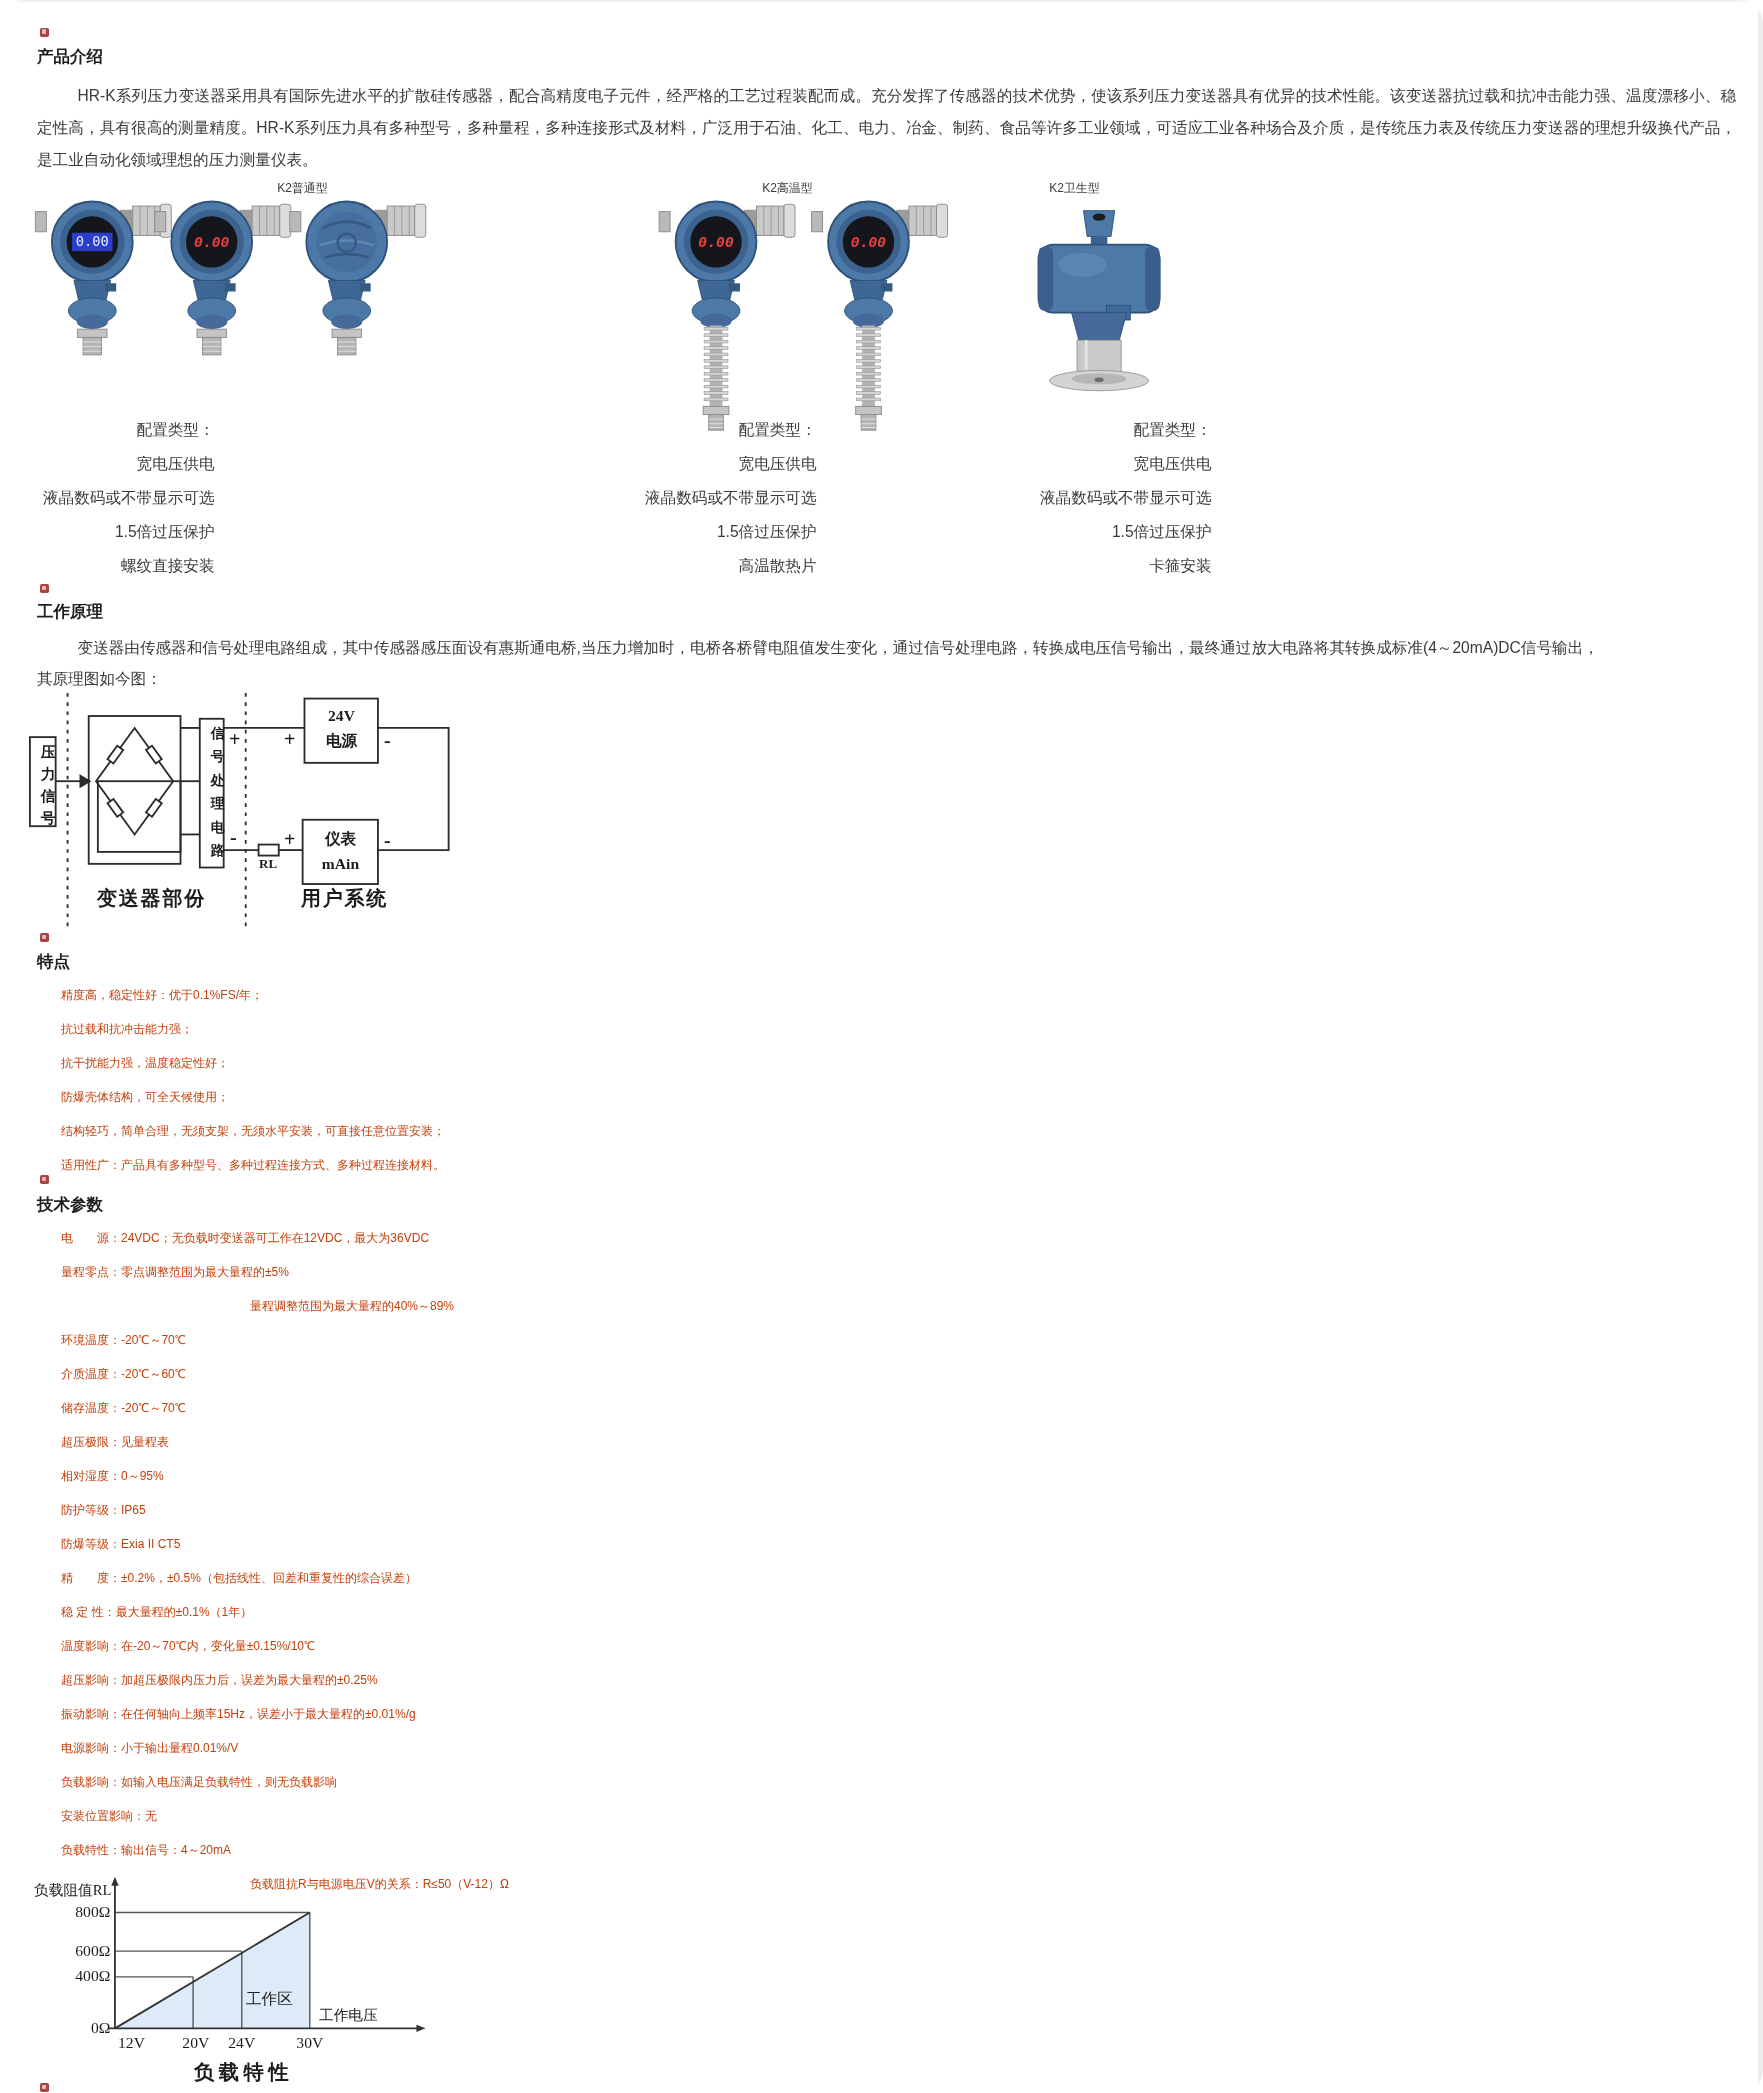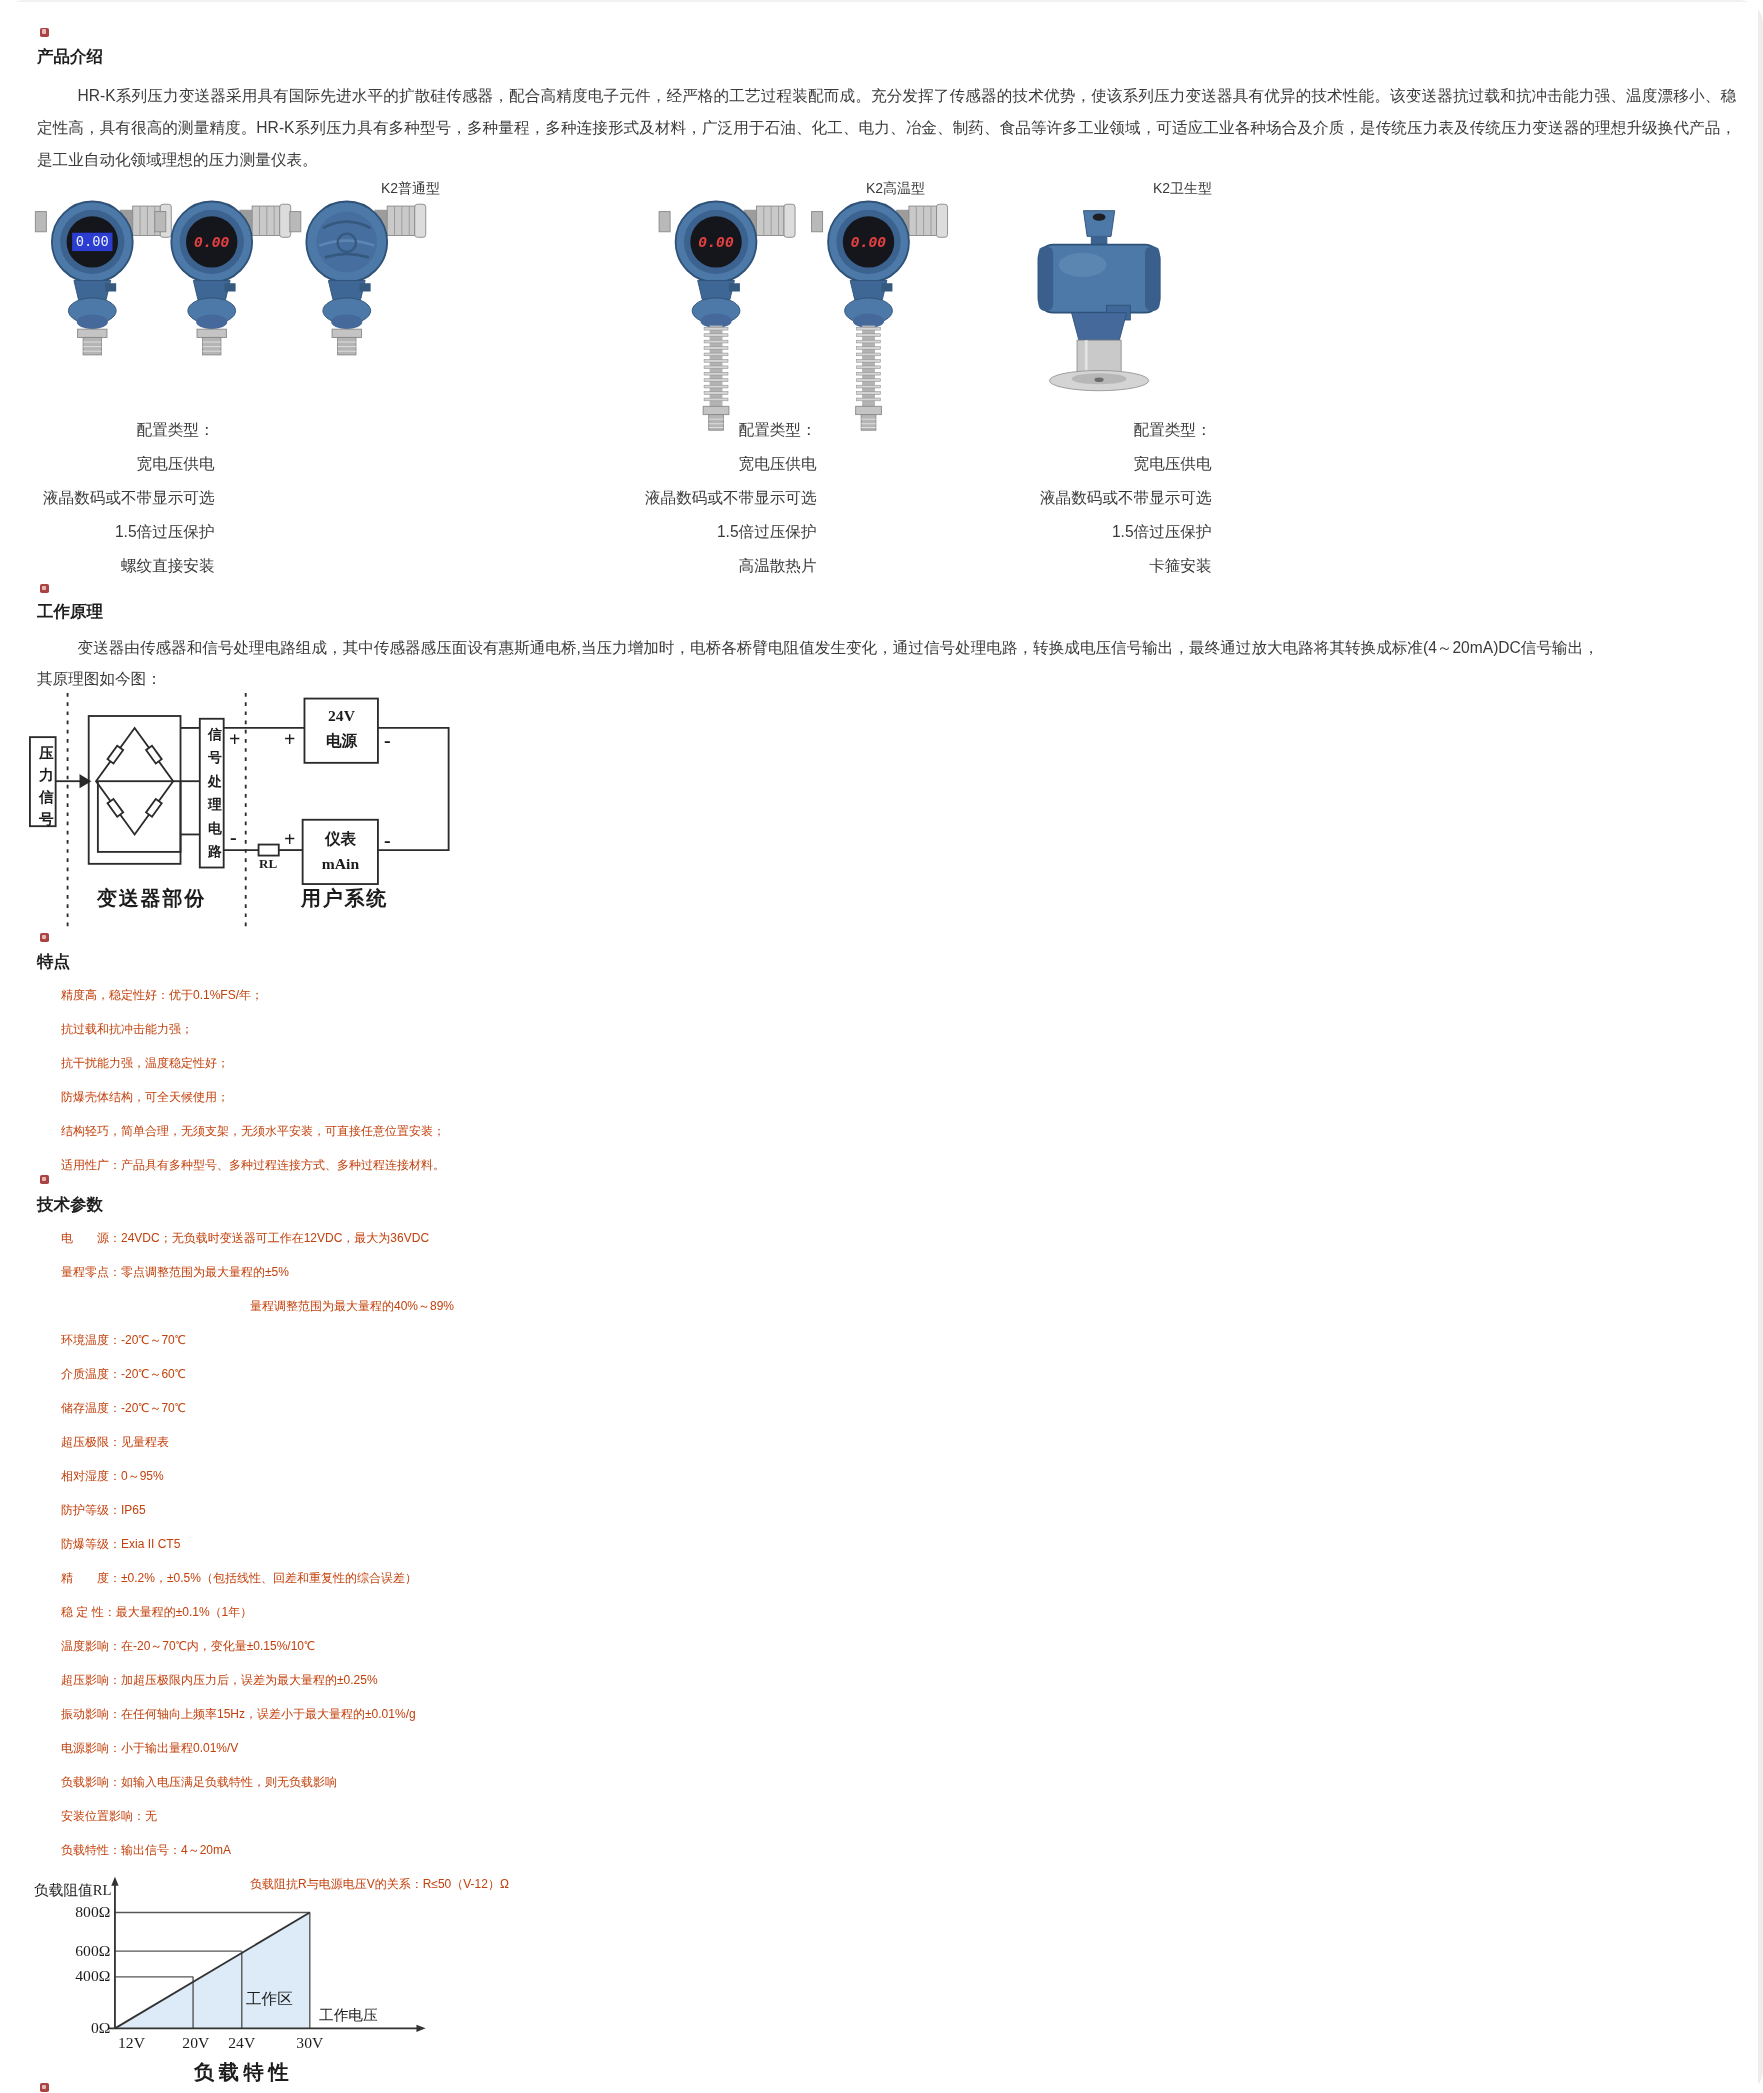--- a/index.html
+++ b/index.html
@@ -6,27 +6,27 @@
   .page{position:relative;width:1763px;height:2094px;background:#ffffff;overflow:hidden;
         font-family:"Liberation Sans",sans-serif;color:#3a3a3a;border-radius:24px;}
   .abs{position:absolute;}
   .edge-right{position:absolute;top:0;right:0;width:4.6px;height:100%;background:#ededed;}
   .edge-top{position:absolute;top:0;left:0;width:100%;height:1.8px;background:#f1f1f1;}
   .anchor{position:absolute;width:9.2px;height:9.2px;background:#a94442;border-radius:1.8px;}
   .anchor::after{content:"";position:absolute;left:1.8px;top:1.8px;width:4.6px;height:4.6px;background:#e7b8b8;border-radius:0.9px;}
   .sec-title{position:absolute;font-size:16.5px;font-weight:bold;color:#1e1e1e;margin:0;}
   .para{position:absolute;font-size:15.6px;line-height:32px;color:#3a3a3a;text-align:justify;}
   .indent1{ text-indent:2.6em; }
-  .prod-label{position:absolute;font-size:14px;color:#3a3a3a;text-align:right;}
+  .prod-label{position:absolute;font-size:12px;color:#3a3a3a;text-align:center;}
   .cfg{position:absolute;font-size:15.6px;line-height:34px;color:#3a3a3a;text-align:right;}
   .list{position:absolute;font-size:12px;line-height:34px;color:#c2410c;}
   .list .row{white-space:pre;}
   .list .row.indent{padding-left:189px;}
   .diagram-text{position:absolute;font-family:"Liberation Serif",serif;font-weight:bold;color:#1c1c1c;}
-  .vtext{width:16.5px;word-break:break-all;line-height:22px;font-size:14.7px;text-align:left;}
+  .vtext{width:16.5px;word-break:break-all;line-height:22px;font-size:14.7px;text-align:right;font-family:Liberation Mono, monospace;}
   .boxtext{text-align:center;white-space:pre-line;font-size:15.6px;line-height:25px;}
   .sign{font-size:20px;line-height:16.5px;}
   .dcaption{font-size:20px;letter-spacing:1.8px;text-align:center;}
   svg text{font-family:"Liberation Serif",serif;fill:#1c1c1c;}
   .lcd-digits{font-family:"DejaVu Sans Mono",monospace;font-size:15px;fill:#e8ecff;}
   .led-digits{font-family:"DejaVu Sans Mono",monospace;font-size:16px;font-style:italic;font-weight:bold;fill:#e04040;}
 </style>
 </head>
 <body>
 

